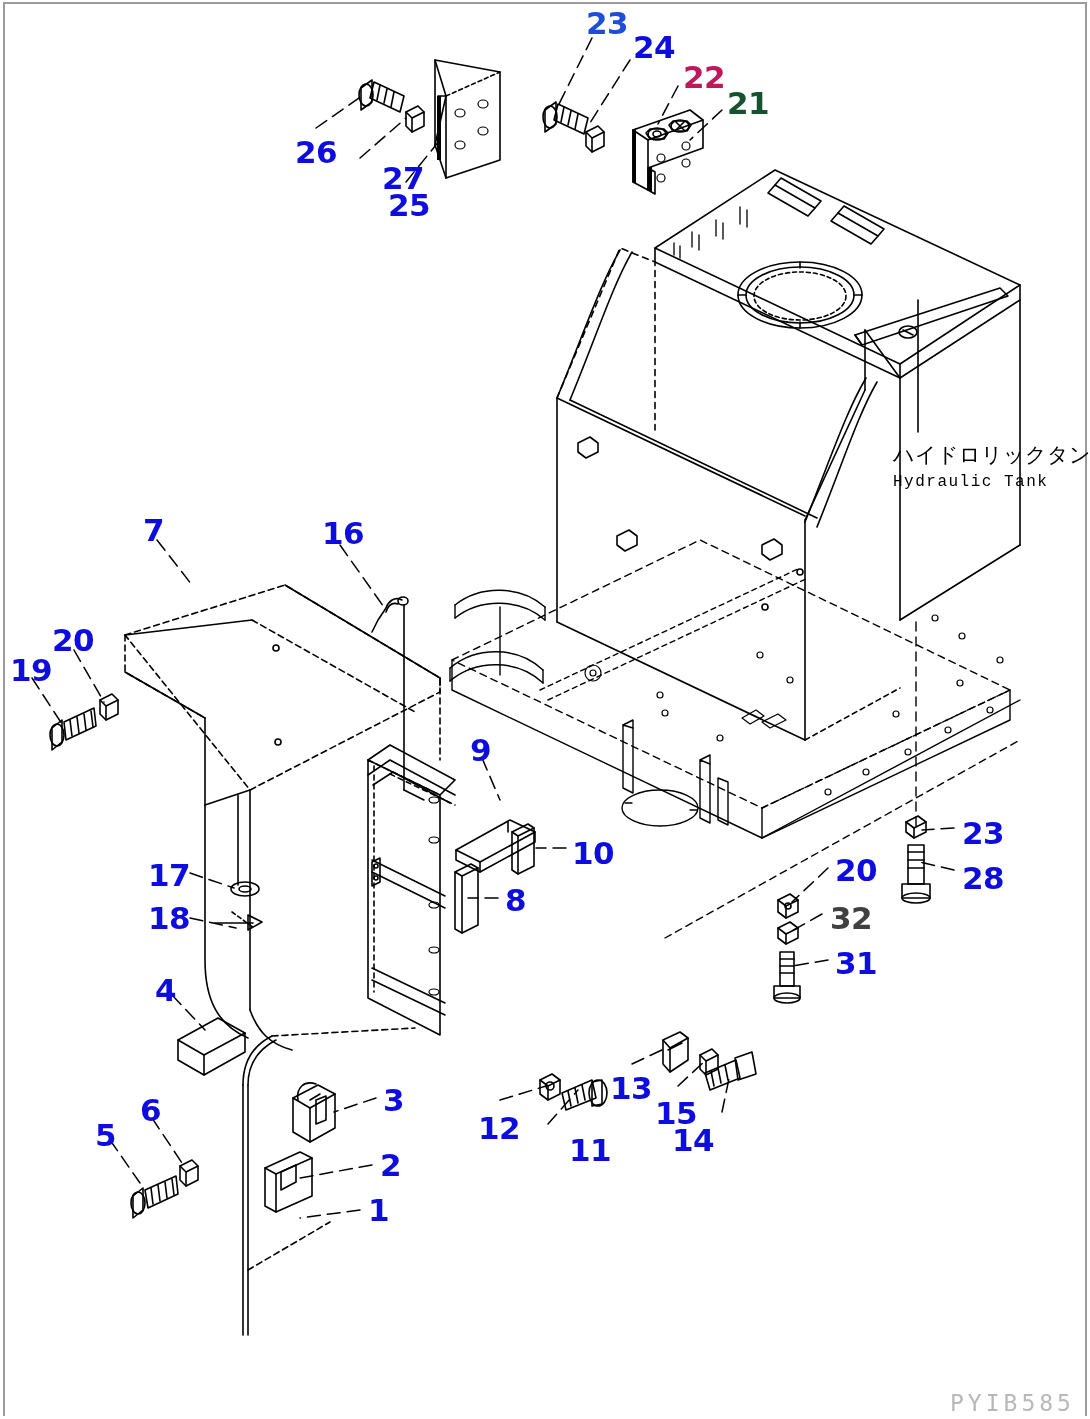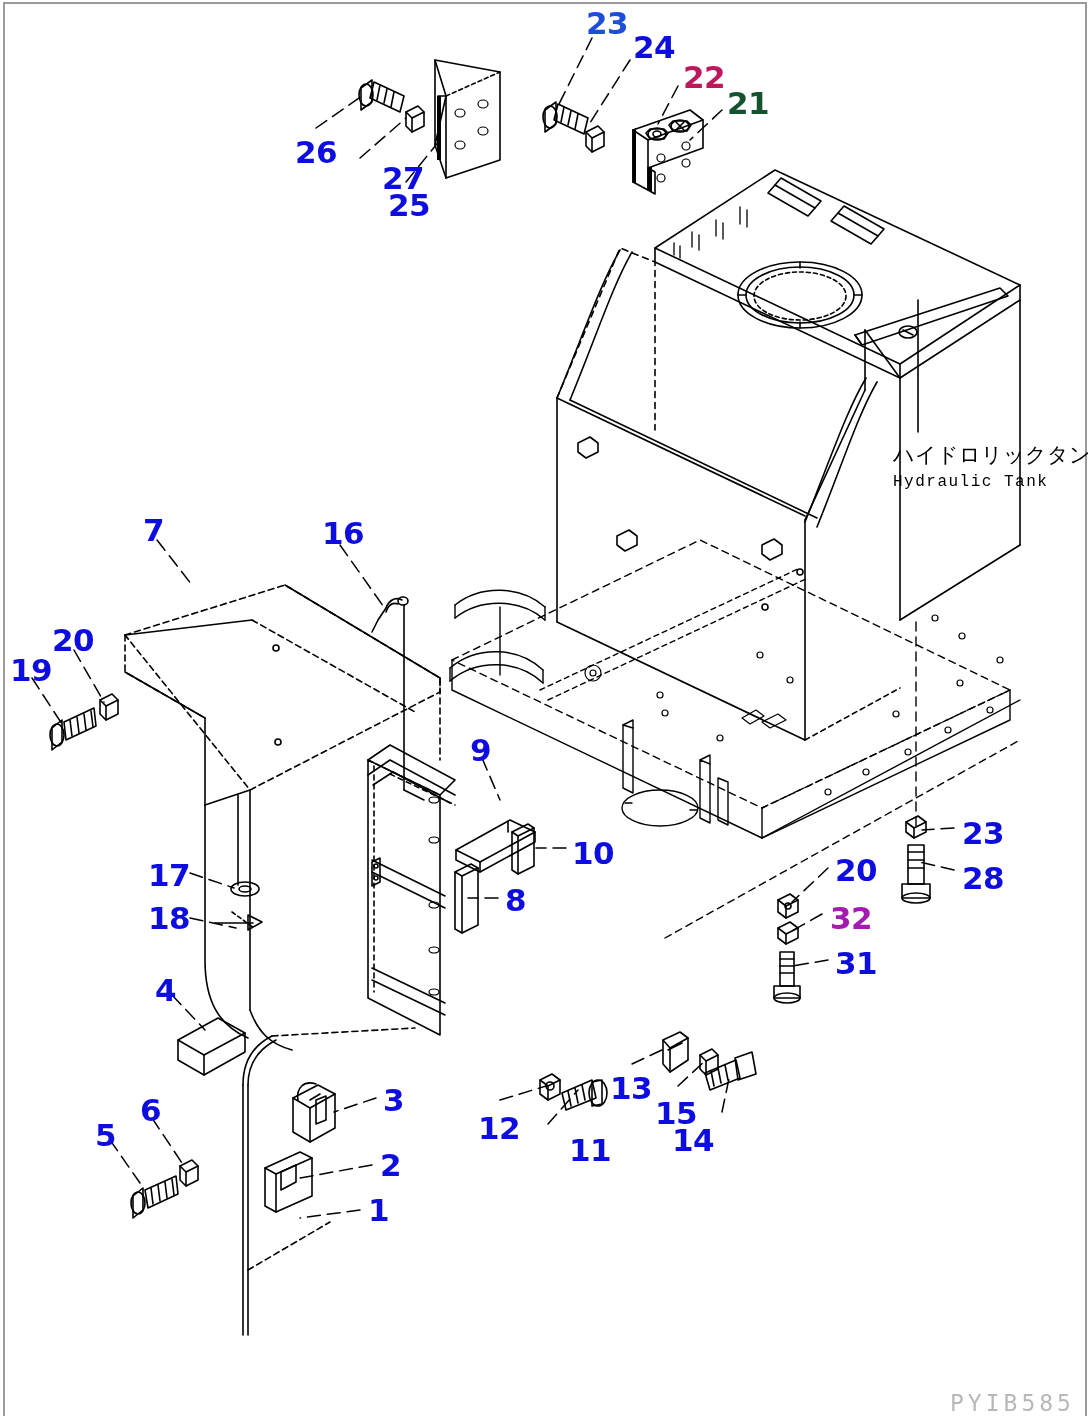--- a/index.html
+++ b/index.html
@@ -563,21 +563,21 @@
       <div class="callout" style="left: 727px; top: 88px; color: #14532d;">21</div>
       <div class="callout" style="left: 683px; top: 62px; color: #be185d;">22</div>
       <div class="callout" style="left: 586px; top: 8px; color: #1d4ed8; text-align: right;">23</div>
       <div class="callout" style="left: 633px; top: 32px; color: rgb(13, 13, 224);">24</div>
       <div class="callout" style="left: 388px; top: 190px; color: rgb(13, 13, 224);">25</div>
       <div class="callout" style="left: 295px; top: 137px; color: rgb(13, 13, 224);">26</div>
       <div class="callout" style="left: 340px; top: 163px; color: rgb(13, 13, 224); margin-left: 42px;">27</div>
       <div class="callout" style="left: 962px; top: 863px; color: rgb(13, 13, 224);">28</div>
       <div class="callout" style="left: 962px; top: 818px; color: rgb(13, 13, 224);">23</div>
       <div class="callout" style="left: 835px; top: 855px; color: rgb(13, 13, 224);">20</div>
-      <div class="callout" style="left: 830px; top: 903px; color: #a21caf;">32</div>
+      <div class="callout" style="left: 830px; top: 903px; color: #404040;">32</div>
       <div class="callout" style="left: 835px; top: 948px; color: rgb(13, 13, 224);">31</div>
     </div>
 
   <div class="jp-label" id="tank-jp" style="left: 893px; top: 443px;">ハイドロリックタンク</div>
   <div class="en-label" id="tank-en" style="left: 893px; top: 470px;">Hydraulic Tank</div>
 
   <div class="watermark" id="wm" style="left: 950px; top: 1390px;">PYIB585</div>
 
 </div>
 

